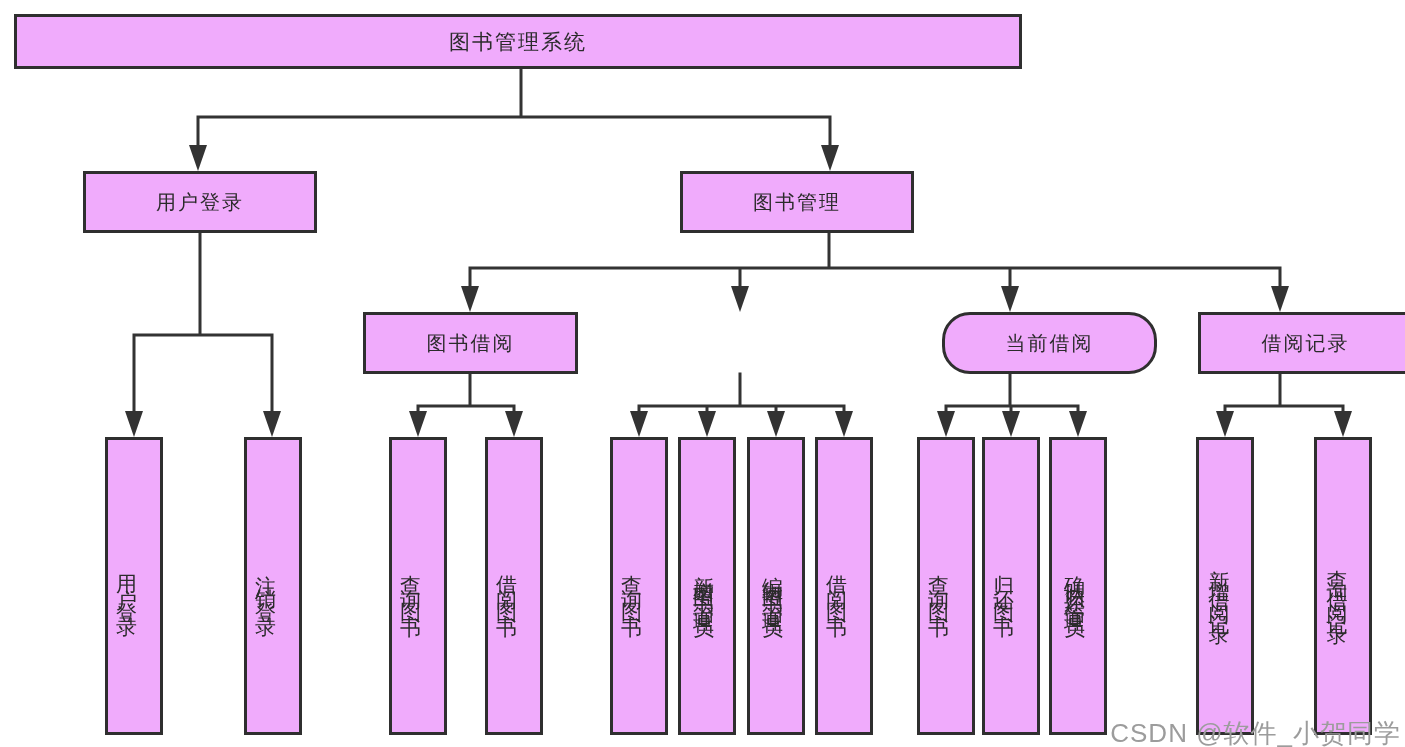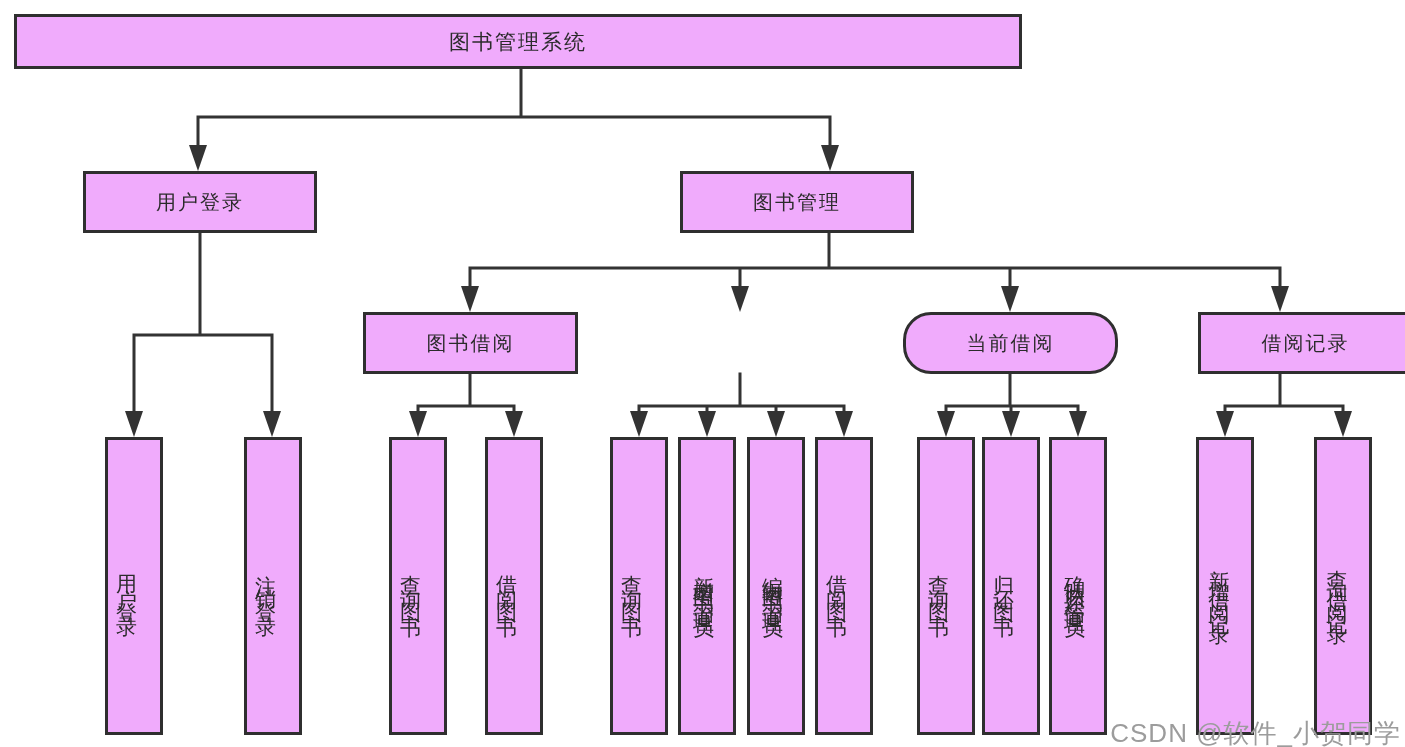--- a/index.html
+++ b/index.html
@@ -129,21 +129,21 @@
   <div class="node branch-box" style="left:83px;">
     <span>用户登录</span>
   </div>
   <div class="node branch-box" style="left:680px;">
     <span>图书管理</span>
   </div>
 
   <div class="node module-box" style="left:363px;">
     <span>图书借阅</span>
   </div>
-  <div class="node module-box" style="left:903px;border-radius:28px;">
+  <div class="node module-box" style="left:942px;border-radius:28px;">
     <span>当前借阅</span>
   </div>
   <div class="node module-box" style="left:1198px;">
     <span>借阅记录</span>
   </div>
 
   <div class="node leaf-box sp4" style="left:105px;">
     <span class="vtext">用户登录</span>
   </div>
   <div class="node leaf-box sp4" style="left:244px;">

